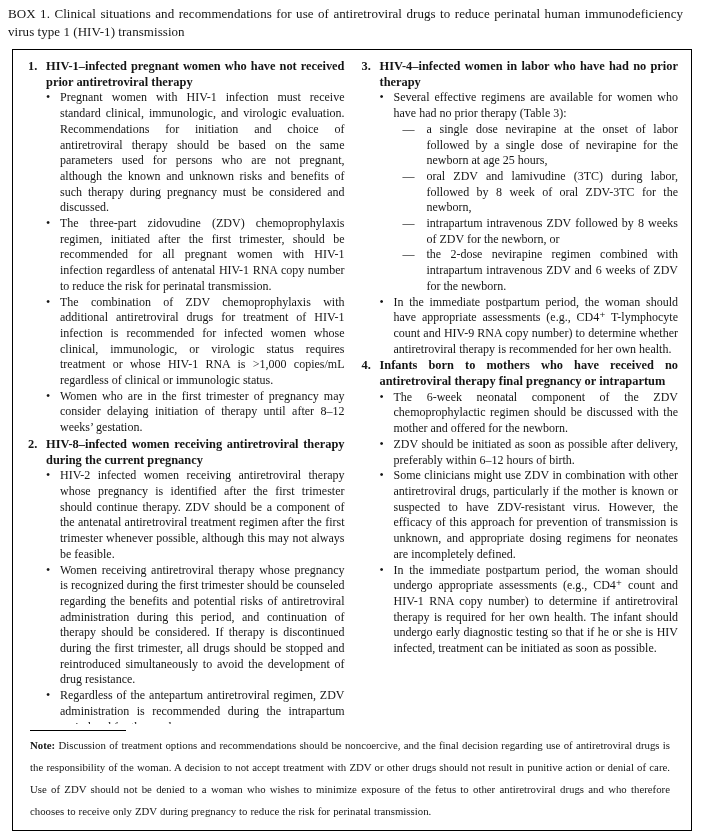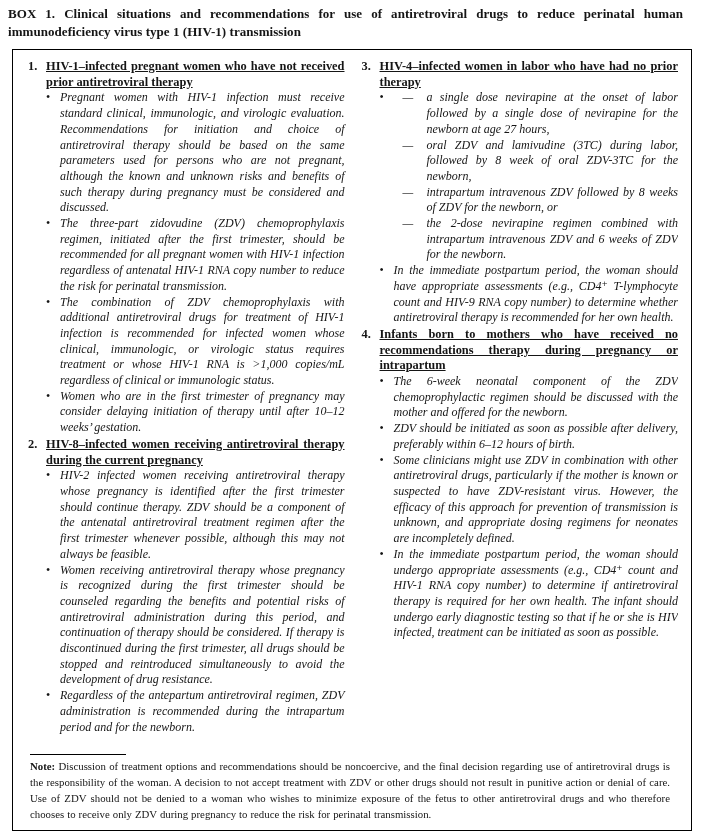--- a/index.html
+++ b/index.html
@@ -7,21 +7,21 @@
     margin: 0; padding: 0;
     width: 704px; height: 836px;
     background: #ffffff;
     color: #151515;
     font-family: "Liberation Serif", "DejaVu Serif", serif;
     overflow: hidden;
   }
   .page { width: 704px; height: 836px; position: relative; }
   .doc-title {
     margin: 5px 21px 0 8px;
-    font-weight: bold;
+    font-weight: normal;
     font-size: 13px;
     line-height: 17.6px;
     text-align: justify;
     letter-spacing: 0.05px;
   }
   .box {
     position: absolute;
     left: 12px; top: 44px;
     width: 680px; height: 782px;
     border: 1.6px solid #000000;
@@ -37,47 +37,47 @@
   }
   .col { flex: 1 1 0; min-width: 0; }
   .section { margin-bottom: 1px; }
   .sec-head {
     display: flex;
     font-weight: bold;
     font-size: 12.4px;
     line-height: 15.7px;
   }
   .sec-num { flex: 0 0 18px; }
-  .sec-title { flex: 1 1 auto; text-align: justify; text-decoration: underline; }
+  .sec-title { flex: 1 1 auto; text-align: justify; }
   .items { padding-left: 18px; }
   .li {
     display: flex;
     font-size: 12px;
     line-height: 15.7px;
   }
   .marker { flex: 0 0 14px; }
-  .li-text { flex: 1 1 auto; min-width: 0; text-align: justify; hyphens: auto; font-style: italic; -webkit-hyphens: auto; }
+  .li-text { flex: 1 1 auto; min-width: 0; text-align: justify; hyphens: auto; -webkit-hyphens: auto; }
   .sub {
     display: flex;
     margin-left: 9px;
     font-size: 12px;
     line-height: 15.7px;
   }
   .sub-marker { flex: 0 0 24px; }
   .note-sep {
     flex: 0 0 auto;
     width: 96px;
     border-top: 1.2px solid #000000;
     margin: 6px 0 3px 2px;
   }
   .note {
     flex: 0 0 auto;
     margin: 0 8px 0 2px;
     font-size: 10.8px;
-    line-height: 16px;
+    line-height: 22px;
     text-align: justify;
     word-spacing: 0.3px;
   }
   .note b { font-weight: bold; }
 </style>
 </head>
 <body>
 
 <div class="page">
 
@@ -101,21 +101,21 @@
             <div class="li">
               <span class="marker">•</span>
               <span class="li-text">The three-part zidovudine (ZDV) chemoprophylaxis regimen, initiated after the first trimester, should be recommended for all pregnant women with HIV-1 infection regardless of antenatal HIV-1 RNA copy number to reduce the risk for perinatal transmission.</span>
             </div>
             <div class="li">
               <span class="marker">•</span>
               <span class="li-text">The combination of ZDV chemoprophylaxis with additional antiretroviral drugs for treatment of HIV-1 infection is recommended for infected women whose clinical, immunologic, or virologic status requires treatment or whose HIV-1 RNA is &gt;1,000 copies/mL regardless of clinical or immunologic status.</span>
             </div>
             <div class="li">
               <span class="marker">•</span>
-              <span class="li-text">Women who are in the first trimester of pregnancy may consider delaying initiation of therapy until after 10–12 weeks’ gestation.</span>
+              <span class="li-text">Women who are in the first trimester of pregnancy may consider delaying initiation of therapy until after 8–12 weeks’ gestation.</span>
             </div>
           </div>
         </div>
 
         <div class="section">
           <div class="sec-head">
             <span class="sec-num">2.</span>
             <span class="sec-title">HIV-8–infected women receiving antiretroviral therapy during the current pregnancy</span>
           </div>
           <div class="items">
@@ -140,23 +140,24 @@
 
         <div class="section">
           <div class="sec-head">
             <span class="sec-num">3.</span>
             <span class="sec-title">HIV-4–infected women in labor who have had no prior therapy</span>
           </div>
           <div class="items">
             <div class="li">
               <span class="marker">•</span>
               <div class="li-text">
-                <div class="sub">
-                  <span class="sub-marker">—</span>
-                  <span class="li-text">a single dose nevirapine at the onset of labor followed by a single dose of nevirapine for the newborn at age 27 hours,</span>
+                <div>Several effective regimens are available for women who have had no prior therapy (Table 3):</div>
+                <div class="sub">
+                  <span class="sub-marker">—</span>
+                  <span class="li-text">a single dose nevirapine at the onset of labor followed by a single dose of nevirapine for the newborn at age 25 hours,</span>
                 </div>
                 <div class="sub">
                   <span class="sub-marker">—</span>
                   <span class="li-text">oral ZDV and lamivudine (3TC) during labor, followed by 8 week of oral ZDV-3TC for the newborn,</span>
                 </div>
                 <div class="sub">
                   <span class="sub-marker">—</span>
                   <span class="li-text">intrapartum intravenous ZDV followed by 8 weeks of ZDV for the newborn, or</span>
                 </div>
                 <div class="sub">
@@ -168,21 +169,21 @@
             <div class="li">
               <span class="marker">•</span>
               <span class="li-text">In the immediate postpartum period, the woman should have appropriate assessments (e.g., CD4⁺ T-lymphocyte count and HIV-9 RNA copy number) to determine whether antiretroviral therapy is recommended for her own health.</span>
             </div>
           </div>
         </div>
 
         <div class="section">
           <div class="sec-head">
             <span class="sec-num">4.</span>
-            <span class="sec-title">Infants born to mothers who have received no recommendations therapy during pregnancy or intrapartum</span>
+            <span class="sec-title">Infants born to mothers who have received no antiretroviral therapy final pregnancy or intrapartum</span>
           </div>
           <div class="items">
             <div class="li">
               <span class="marker">•</span>
               <span class="li-text">The 6-week neonatal component of the ZDV chemoprophylactic regimen should be discussed with the mother and offered for the newborn.</span>
             </div>
             <div class="li">
               <span class="marker">•</span>
               <span class="li-text">ZDV should be initiated as soon as possible after delivery, preferably within 6–12 hours of birth.</span>
             </div>

